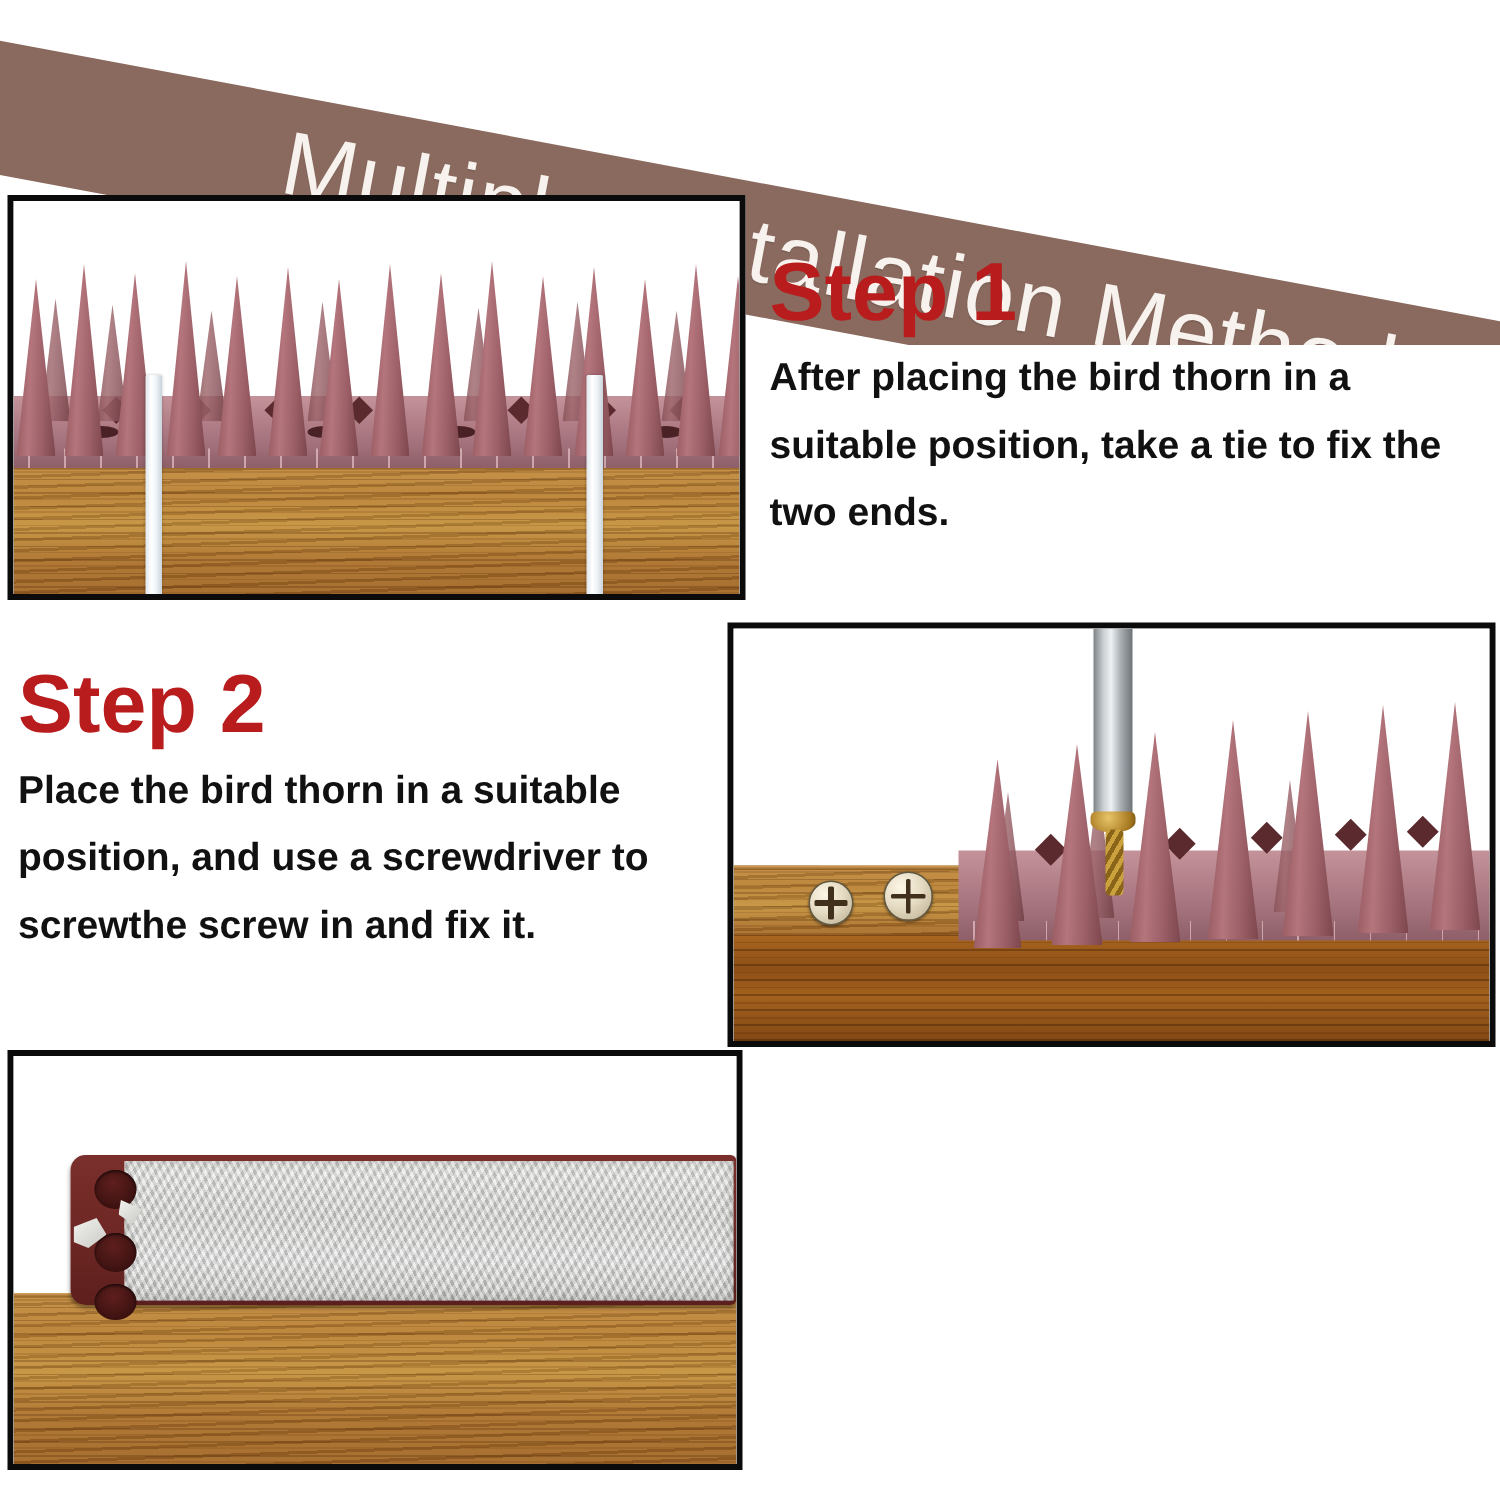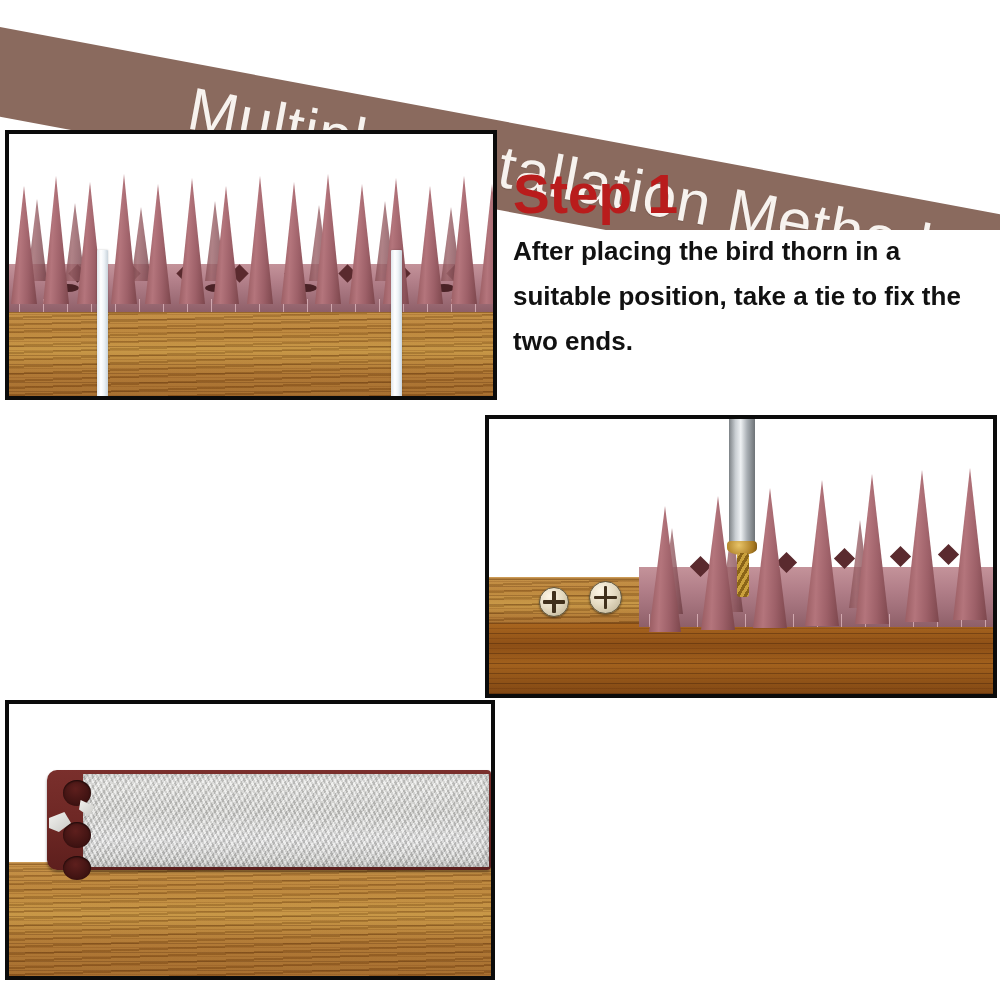--- a/index.html
+++ b/index.html
@@ -309,15 +309,19 @@
       <div class="foil-flap" style="left:40px; top:108px; width:22px; height:20px; clip-path:polygon(0 30%,70% 0,100% 55%,45% 100%,0 80%);"></div>
       <div class="foil-flap" style="left:70px; top:96px; width:16px; height:16px; clip-path:polygon(10% 0,100% 40%,60% 100%,0 60%);"></div>
     </div>
   </div>
 
   <div class="step-block" id="step-1-block">
     <div class="step-title">Step 1</div>
     <div class="step-body">After placing the bird thorn in a suitable position, take a tie to fix the two ends.</div>
   </div>
 
+  <div class="step-block" id="step-2-block">
+    <div class="step-title">Step 2</div>
+    <div class="step-body">Place the bird thorn in a suitable position, and use a screwdriver to screwthe screw in and fix it.</div>
+  </div>
 
 
 </div>
 
 </body></html>

